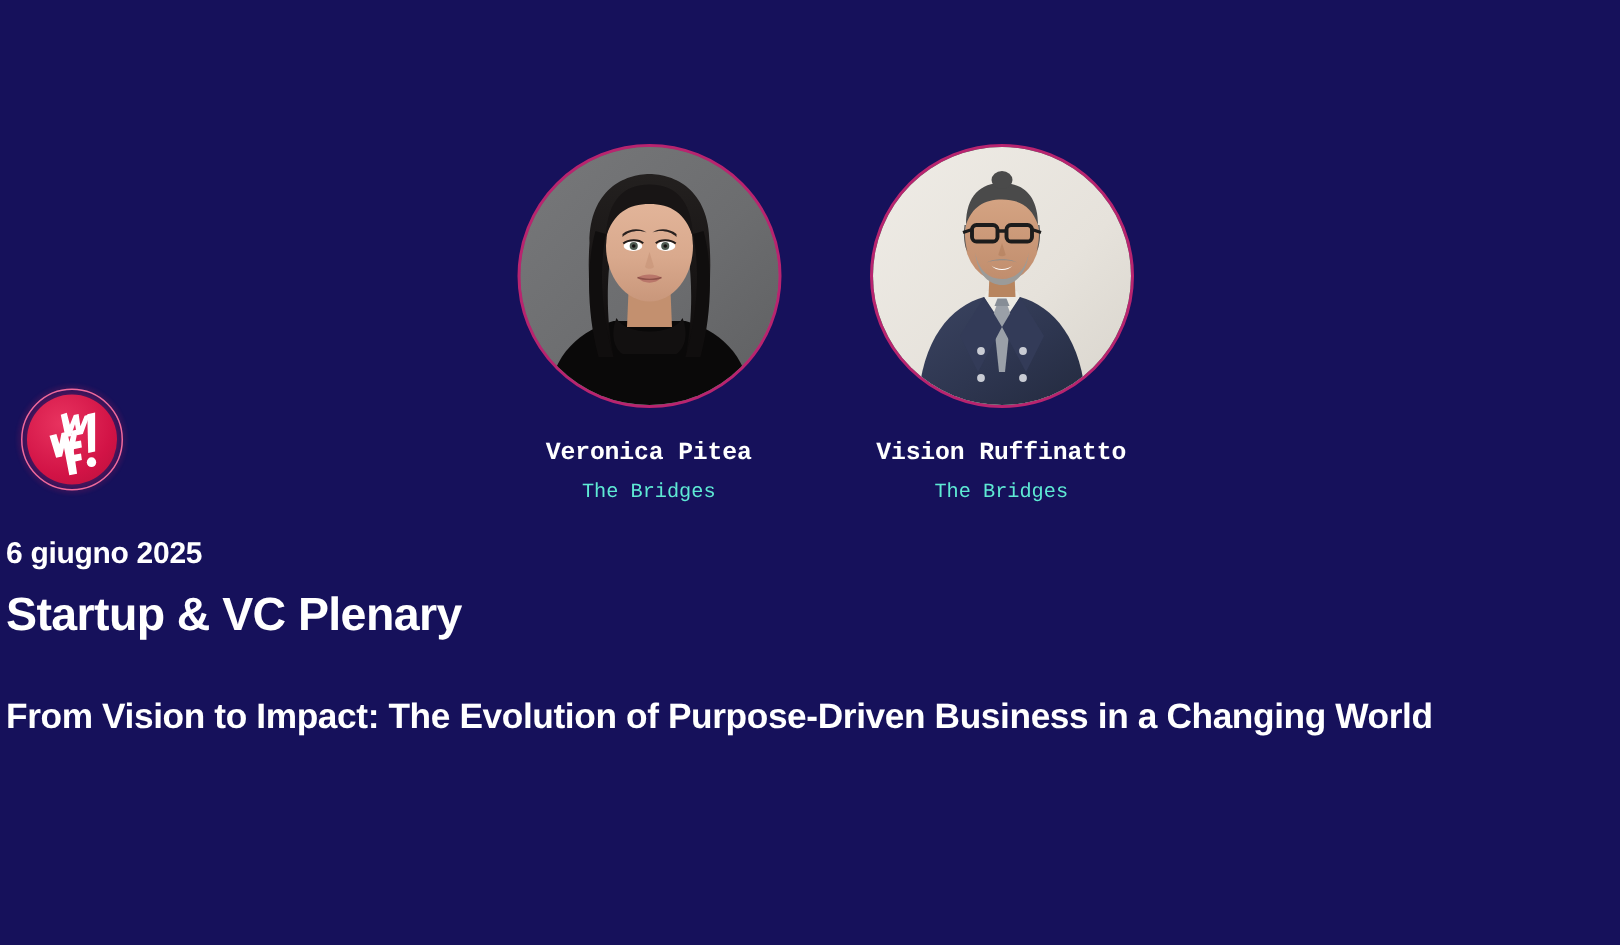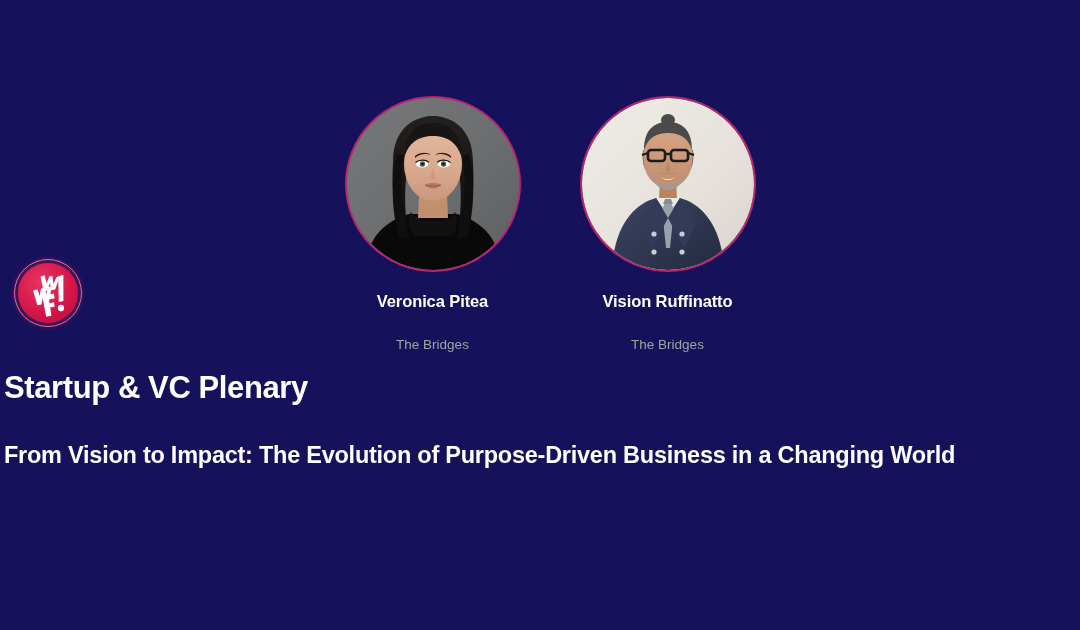--- a/index.html
+++ b/index.html
@@ -73,20 +73,21 @@
     top: 96px;
     width: 420px;
     display: flex;
     justify-content: space-between;
   }
   .speaker {
     width: 185px;
     display: flex;
     flex-direction: column;
     align-items: center;
+    font-family: Liberation Mono, monospace;
   }
   .avatar {
     position: relative;
     width: 176px;
     height: 176px;
     border-radius: 50%;
     box-sizing: border-box;
     border: 2.5px solid #b8246f;
     overflow: hidden;
     background: #6d6d6d;
@@ -103,24 +104,24 @@
   .sp-name {
     margin-top: 20px;
     font-size: 16.5px;
     font-weight: bold;
     color: #ffffff;
     letter-spacing: -0.1px;
     white-space: nowrap;
     text-align: center;
   }
   .sp-org {
-    margin-top: 26px;
+    margin-top: 10px;
     font-size: 13.5px;
     font-weight: normal;
-    color: #a3a3a3;
+    color: #5eead4;
     white-space: nowrap;
     text-align: right;
   }
 
   
   .info {
     position: absolute;
     left: 4px;
     top: 358px;
     width: 1076px;
@@ -299,17 +300,18 @@
           </svg>
         </div>
       </div>
       <div class="sp-name">Vision Ruffinatto</div>
       <div class="sp-org">The Bridges</div>
     </div>
 
   </div>
 
   <div class="info">
+    <div class="ev-date">6 giugno 2025</div>
     <div class="ev-title">Startup &amp; VC Plenary</div>
     <div class="ev-subtitle">From Vision to Impact: The Evolution of Purpose-Driven Business in a Changing World</div>
   </div>
 
 </div>
 
 </body></html>

